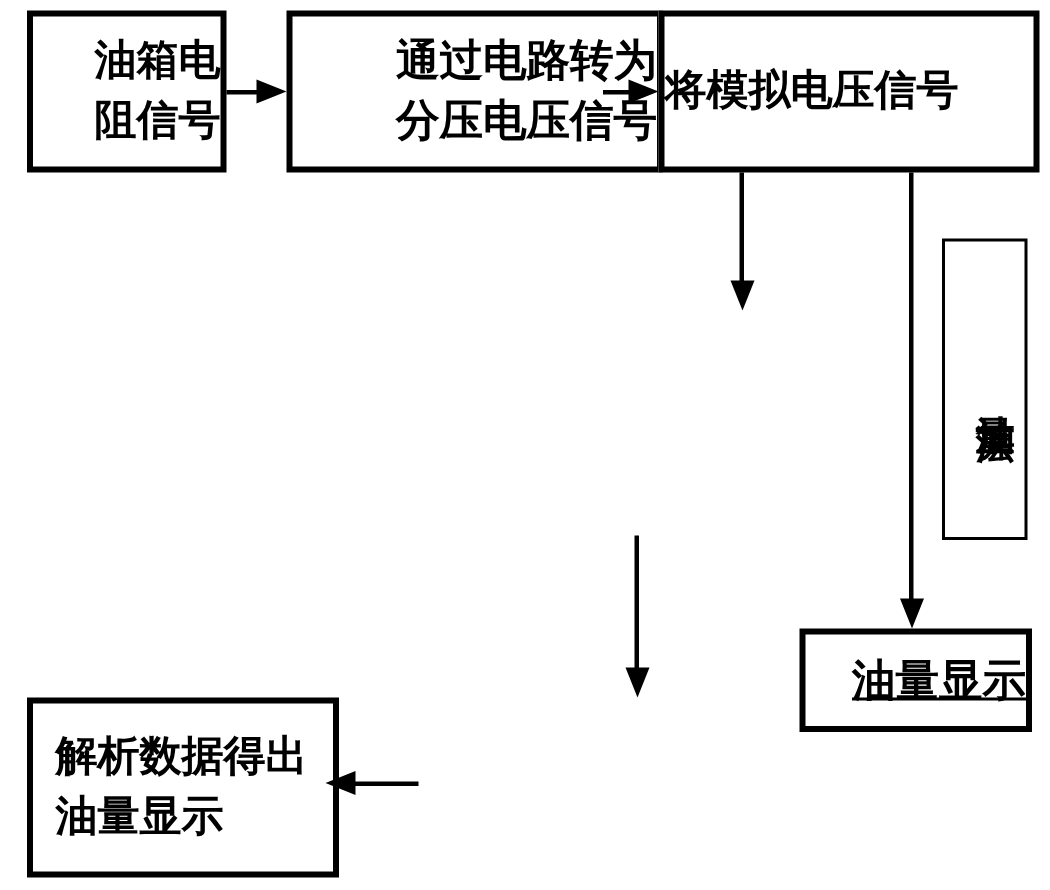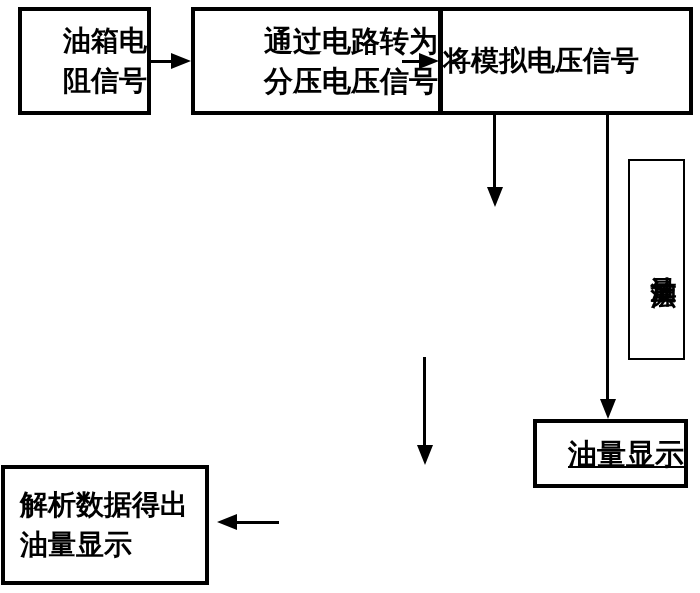--- a/index.html
+++ b/index.html
@@ -69,21 +69,21 @@
   }
 
   
   #box-tank       { left: 18px;  top: 7px;   width: 133px; height: 108px; }
   #box-circuit    { left: 191px; top: 7px;   width: 251px; height: 108px; font-size: 29px; }
   #box-adc        { left: 439px; top: 7px;   width: 254px; height: 108px; }
   #box-convert    { left: 295px; top: 207px; width: 298px; height: 151px; }
   #box-algorithm  { left: 628px; top: 159px; width: 57px;  height: 201px; }
   #box-display    { left: 533px; top: 419px; width: 155px; height: 69px;  font-size: 29px; text-decoration: underline; }
   #box-defineid   { left: 277px; top: 465px; width: 230px; height: 120px; line-height: 42px; }
-  #box-parse      { left: 1px;   top: 465px; width: 208px; height: 120px; padding-left: 15px; }
+  #box-parse      { left: 18px;   top: 465px; width: 208px; height: 120px; padding-left: 15px; }
 
   
   #shaft-tank-circuit   { left: 151px; top: 60px;  width: 26px;  height: 3px; }
   #head-tank-circuit    { left: 171px; top: 53px; }
   #shaft-circuit-adc    { left: 402px; top: 60px;  width: 22px;  height: 3px; }
   #head-circuit-adc     { left: 419px; top: 53px; }
   #shaft-adc-convert    { left: 493px; top: 115px; width: 3px;   height: 78px; }
   #head-adc-convert     { left: 487px; top: 187px; }
   #shaft-adc-display    { left: 606px; top: 115px; width: 3px;   height: 290px; }
   #head-adc-display     { left: 600px; top: 399px; }

